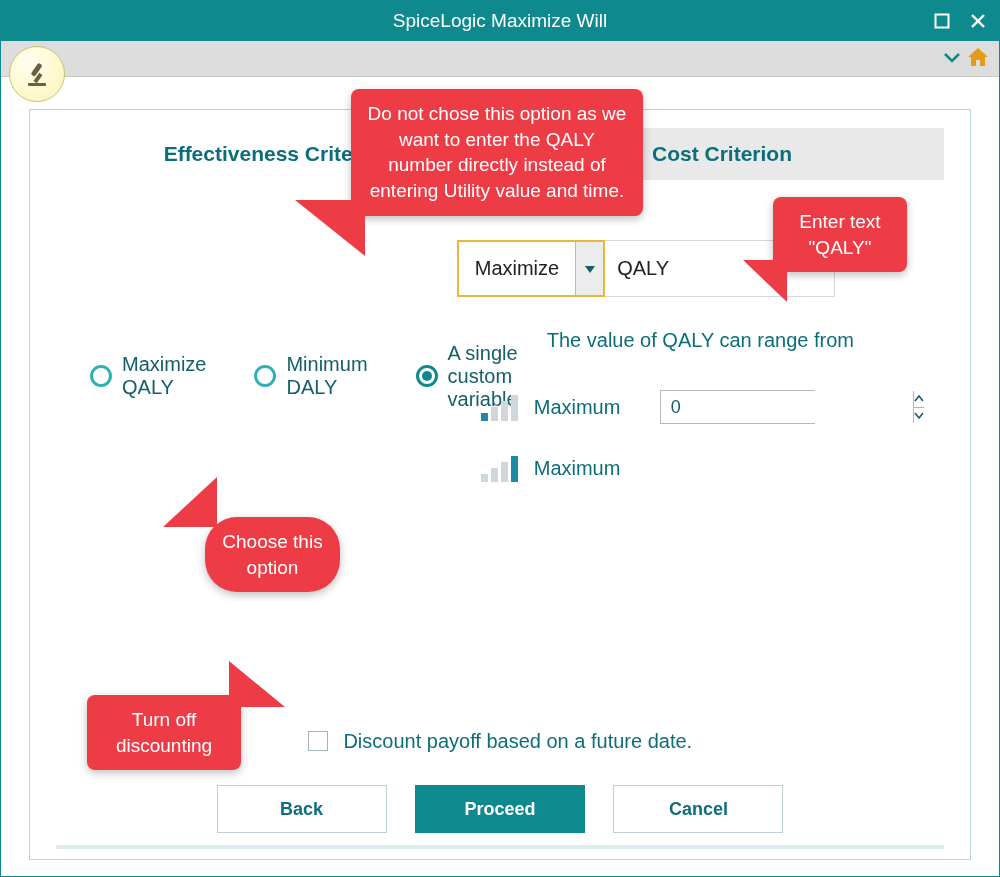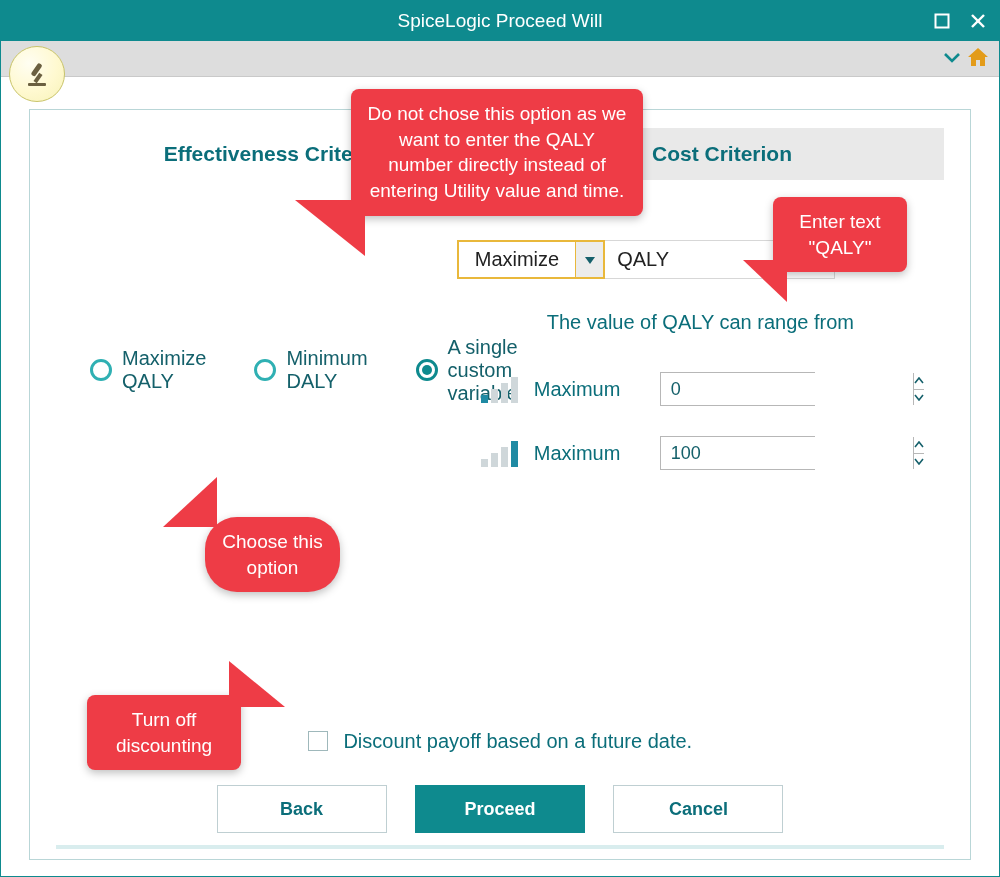--- a/index.html
+++ b/index.html
@@ -31,21 +31,21 @@
   .right-col { width: 56%; padding-left: 10px; }
 
   .radio-row { display: flex; align-items: center; gap: 10px; font-size: 20px; color: #14606a; cursor: pointer; }
   .radio-outer { width: 22px; height: 22px; border: 3px solid #2fb0b3; border-radius: 50%; display:flex; align-items:center; justify-content:center; flex-shrink:0; }
   .radio-outer .dot { width: 10px; height: 10px; border-radius:50%; background:#0e8a8e; display:none; }
   .radio-row.selected .radio-outer { border-color:#0e8a8e; }
   .radio-row.selected .dot { display:block; }
 
   .combo-row { display:flex; gap:0; margin-bottom: 32px; }
   .combo { display:flex; border:2px solid #e9b83b; }
-  .combo-value { background:#fff; padding:6px 16px; font-size:20px; color:#222; }
+  .combo-value { background:#fff; padding:15px 16px; font-size:20px; color:#222; }
   .combo-btn { width:28px; background:#ececec; border-left:1px solid #e9b83b; display:flex; align-items:center; justify-content:center; }
   .input-text { flex:1; border:1px solid #d7d7d7; border-left:none; padding:6px 12px; font-size:20px; color:#222; outline:none; max-width: 230px; }
 
   .range-label { font-size:20px; color:#0b6e7a; text-align:center; margin-bottom: 38px; }
 
   .range-row { display:flex; align-items:center; gap:16px; margin-bottom: 30px; padding-left: 24px; }
   .bars { display:flex; align-items:flex-end; gap:3px; height:28px; }
   .bars span { width:7px; background:#cfd7da; display:block; }
   .bars.low span:nth-child(1){height:8px; background:#1f8aa3;}
   .bars.low span:nth-child(2){height:14px;}
@@ -82,21 +82,21 @@
   #co3 .tail { left:-42px; top:-40px; border-bottom:50px solid #ee3c46; border-left:54px solid transparent; }
   #co4 { left: 86px; top: 694px; width: 154px; }
   #co4 .tail { right:-44px; top:-34px; border-bottom:46px solid #ee3c46; border-right:56px solid transparent; }
 </style>
 </head>
 <body>
 
 <div class="window">
 
   <div class="titlebar">
-    <div class="title-text">SpiceLogic Proceed Will</div>
+    <div class="title-text">SpiceLogic Maximize Will</div>
     <div class="winbtns">
       <div class="winbtn">
         <svg width="16" height="16">
             <rect x="1.5" y="1.5" width="13" height="13" fill="none" stroke="#fff" stroke-width="2"></rect>
           </svg>
       </div>
       <div class="winbtn">
         <svg width="16" height="16">
             <line x1="2" y1="2" x2="14" y2="14" stroke="#fff" stroke-width="2.4"></line>
             <line x1="14" y1="2" x2="2" y2="14" stroke="#fff" stroke-width="2.4"></line>
@@ -194,35 +194,20 @@
           </div>
 
           <div class="range-row">
             <div class="bars high">
                 <span></span>
                 <span></span>
                 <span></span>
                 <span></span>
               </div>
             <div class="rng-label">Maximum</div>
-            <div class="spinner">
-              <input value="100" style="">
-              <div class="spin-btns">
-                <div>
-                    <svg width="10" height="7">
-                      <polyline points="1,6 5,1 9,6" fill="none" stroke="#15606b" stroke-width="1.6"></polyline>
-                    </svg>
-                  </div>
-                <div>
-                    <svg width="10" height="7">
-                      <polyline points="1,1 5,6 9,1" fill="none" stroke="#15606b" stroke-width="1.6"></polyline>
-                    </svg>
-                  </div>
-              </div>
-            </div>
           </div>
         </div>
       </div>
 
       <div class="discount-row">
         <span class="checkbox"></span>
         <span>Discount payoff based on a future date.</span>
       </div>
 
       <div class="button-row">

